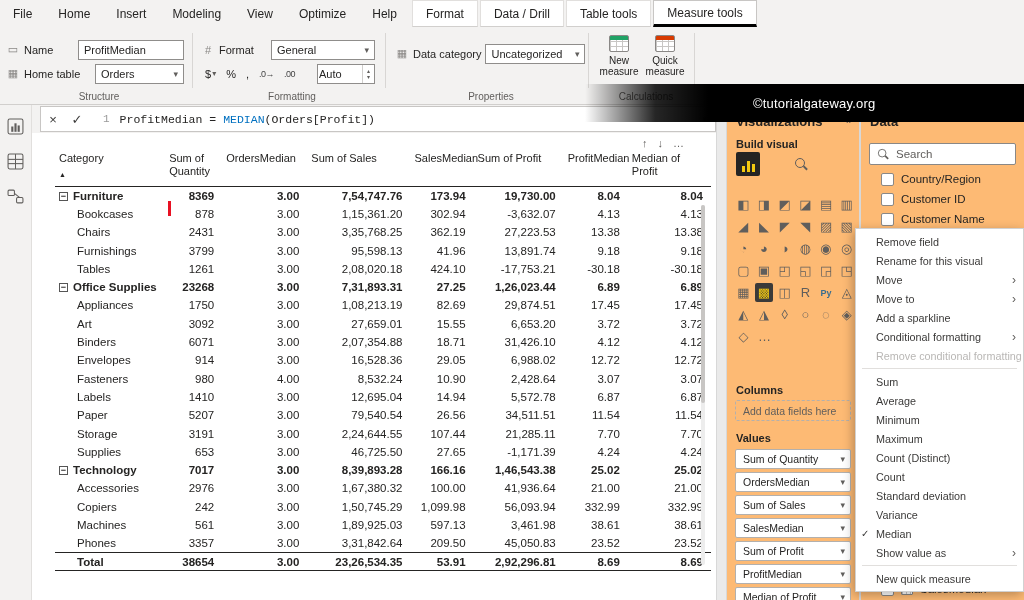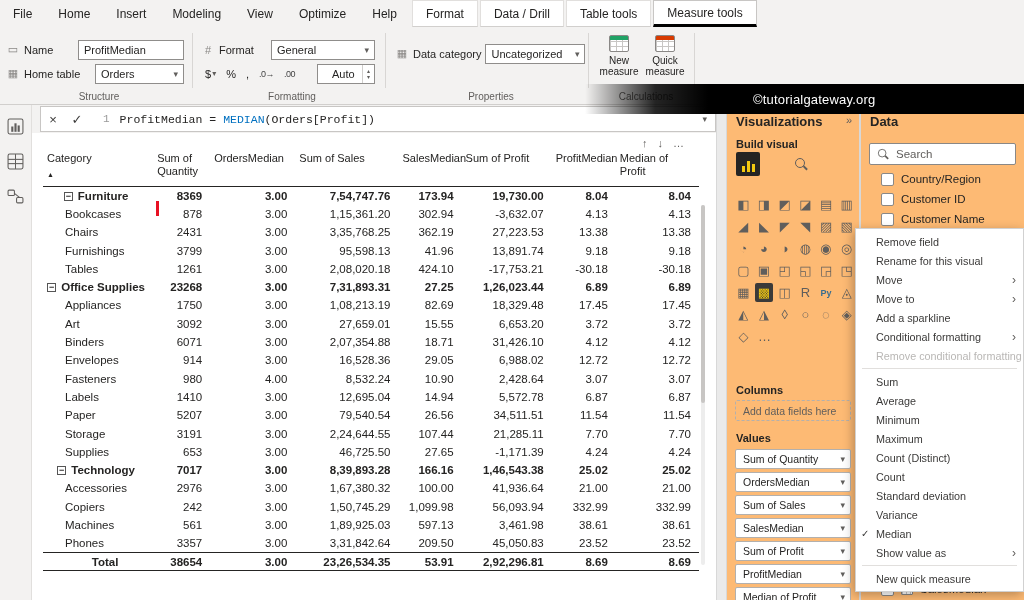--- a/index.html
+++ b/index.html
@@ -19,61 +19,61 @@
   .glabel { position:absolute; bottom:2px; left:8px; right:0; text-align:center; font-size:10px; color:#605e5c; }
   .ricon { font-size:11px; color:#8a8886; width:14px; text-align:center; flex:none; }
   .rlabel { font-size:11px; color:#252423; flex:none; }
   .rinput, .rsel { height:20px; border:1px solid #8f8d8b; background:#fff; font-size:11px; display:flex; align-items:center; padding:0 5px; flex:none; }
   .rsel { justify-content:space-between; }
   .rsel .chev, .pill .chev { color:#605e5c; font-size:9px; margin-left:4px; }
   .rbtn { font-size:11px; padding:0 4px; display:flex; align-items:center; color:#252423; flex:none; }
   .rbtn .chev { font-size:8px; color:#605e5c; margin-left:1px; }
   .decbtn { font-size:9px; letter-spacing:-0.5px; color:#444; }
   .spin { width:58px; height:20px; border:1px solid #8f8d8b; background:#fff; display:flex; align-items:stretch; flex:none; }
-  .spin .val { flex:1; font-size:11px; display:flex; align-items:center; padding-left:14px; }
+  .spin .val { flex:1; font-size:11px; display:flex; align-items:center; padding-left:1px; }
   .spin .arrows { width:12px; border-left:1px solid #d0cecc; display:flex; flex-direction:column; align-items:center; justify-content:center; font-size:6px; color:#605e5c; line-height:6px; }
   .vdiv { position:absolute; top:6px; bottom:16px; width:1px; background:#d8d6d4; }
   .bigbtn { width:48px; display:flex; flex-direction:column; align-items:center; text-align:center; font-size:10px; line-height:11px; color:#252423; }
   .calc-icon { width:20px; height:17px; border:1px solid #8a8886; border-radius:2px; margin-bottom:3px; background:
       linear-gradient(#21a366 0 4px, rgba(0,0,0,0) 4px),
       repeating-linear-gradient(90deg,#c8c6c4 0 1px, rgba(0,0,0,0) 1px 6px),
       repeating-linear-gradient(#c8c6c4 0 1px, rgba(0,0,0,0) 1px 5px), #fff; }
   .calc-icon.quick { background:
       linear-gradient(#d83b01 0 4px, rgba(0,0,0,0) 4px),
       repeating-linear-gradient(90deg,#c8c6c4 0 1px, rgba(0,0,0,0) 1px 6px),
       repeating-linear-gradient(#c8c6c4 0 1px, rgba(0,0,0,0) 1px 5px), #fff; }
 
   
-  .wm { position:absolute; top:84px; left:585px; right:0; height:30px; z-index:40;
+  .wm { position:absolute; top:84px; left:585px; right:0; height:38px; z-index:40;
         background:linear-gradient(90deg, rgba(0,0,0,0) 0%, rgba(0,0,0,.85) 16%, #000 28%);
         color:#fff; font-size:13px; display:flex; align-items:center; padding-left:168px; letter-spacing:.2px; }
 
   
   .fbar { position:absolute; top:106px; left:40px; width:676px; height:26px; background:#fff; border:1px solid #c8c6c4; display:flex; align-items:center; z-index:5; }
   .fbar .fx { width:24px; text-align:center; color:#3b3a39; font-size:13px; }
   .fbar .lnum { color:#999; font-family:"Liberation Mono",monospace; font-size:11px; margin:0 10px 0 14px; }
   .fbar .code { font-family:"Liberation Mono",monospace; font-size:11.5px; color:#252423; }
   .fbar .kw { color:#0070C0; }
   .fbar .fchev { margin-left:auto; margin-right:8px; color:#605e5c; font-size:9px; }
 
   
   .rail { position:absolute; top:105px; left:0; width:32px; bottom:0; background:#f3f2f1; border-right:1px solid #e1dfdd; display:flex; flex-direction:column; align-items:center; padding-top:10px; gap:13px; }
   .rail .ricon-btn { width:22px; height:22px; display:flex; align-items:center; justify-content:center; }
 
   
   .canvas { position:absolute; top:133px; left:32px; width:684px; bottom:0; background:#fff; }
   .vis-header { position:absolute; top:137px; left:642px; display:flex; gap:10px; color:#605e5c; font-size:11px; z-index:6; }
-  .matrix-wrap { position:absolute; top:150px; left:43px; width:658px; z-index:4; }
+  .matrix-wrap { position:absolute; top:150px; left:55px; width:658px; z-index:4; }
   table.matrix { border-collapse:collapse; table-layout:fixed; width:656px; }
   table.matrix th { font-size:11px; font-weight:400; text-align:left; vertical-align:top; padding:2px 10px 5px 4px; border-bottom:1px solid #252423; color:#252423; line-height:13px; }
   table.matrix th.numh { padding-left:4px; }
   .sortarrow { font-size:7px; color:#252423; margin-top:3px; }
   table.matrix td { font-size:11.5px; height:18.3px; padding:0 8px 0 4px; white-space:nowrap; overflow:hidden; color:#252423; }
   table.matrix td.num { text-align:right; }
-  tr.group td, tr.total td { font-weight:700;text-align:center; }
+  tr.group td, tr.total td { font-weight:700; }
   tr.child td:first-child { padding-left:22px; }
   tr.total td:first-child { padding-left:22px; }
   tr.total td { border-top:1px solid #252423; border-bottom:1px solid #252423; }
   .exp { width:9px; height:9px; border:1px solid #555; display:inline-flex; align-items:center; justify-content:center; font-size:9px; line-height:1; margin-right:5px; position:relative; top:-1px; }
   .red-marker { position:absolute; left:113px; top:51px; width:3px; height:15px; background:#e81123; }
   .vscroll { position:absolute; top:205px; left:701px; width:4px; height:360px; background:#ededed; border-radius:2px; z-index:5; }
   .vscroll .thumb { position:absolute; top:0; width:4px; height:55%; background:#c8c6c4; border-radius:2px; }
 
   
   .gutter { position:absolute; top:105px; left:716px; width:10px; bottom:0; background:#eaeaea; border-left:1px solid #d8d8d8; }
@@ -339,21 +339,21 @@
           <td class="num">1,26,023.44</td>
           <td class="num">6.89</td>
           <td class="num">6.89</td>
         </tr>
         <tr class="child">
           <td><span>Appliances</span></td>
           <td class="num">1750</td>
           <td class="num">3.00</td>
           <td class="num">1,08,213.19</td>
           <td class="num">82.69</td>
-          <td class="num">18,329.48</td>
+          <td class="num">29,874.51</td>
           <td class="num">17.45</td>
           <td class="num">17.45</td>
         </tr>
         <tr class="child">
           <td><span>Art</span></td>
           <td class="num">3092</td>
           <td class="num">3.00</td>
           <td class="num">27,659.01</td>
           <td class="num">15.55</td>
           <td class="num">6,653.20</td>

